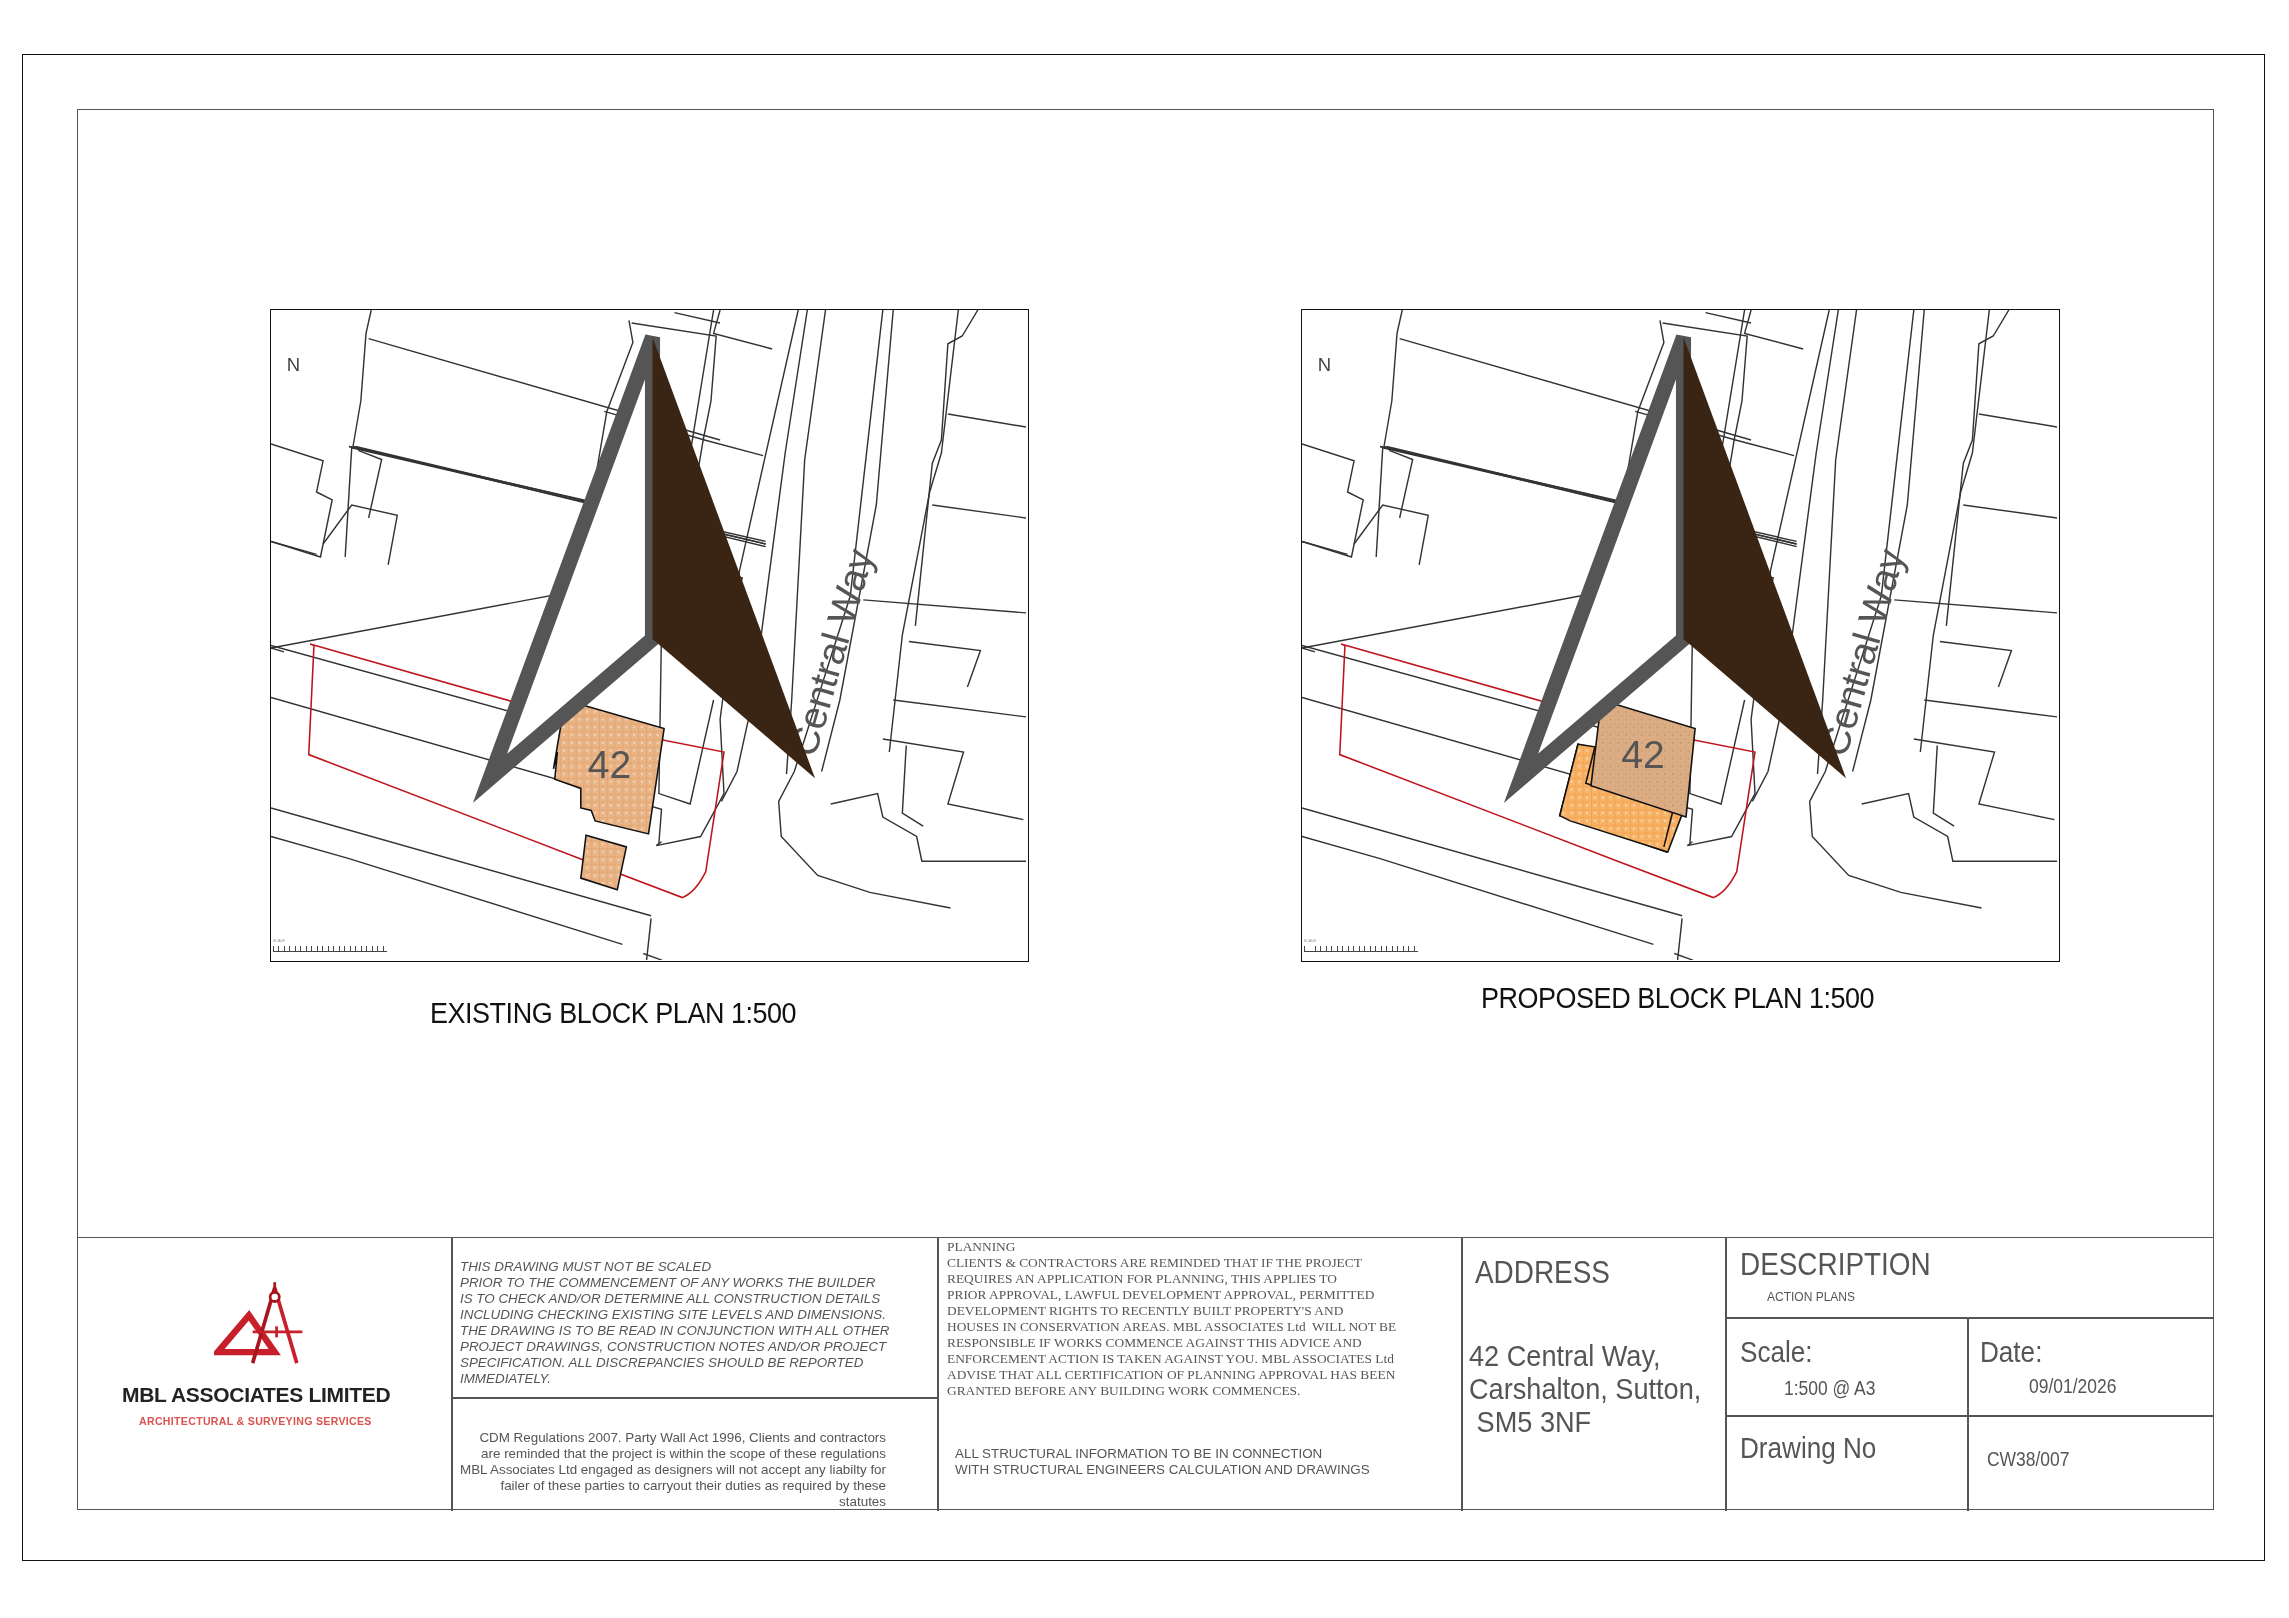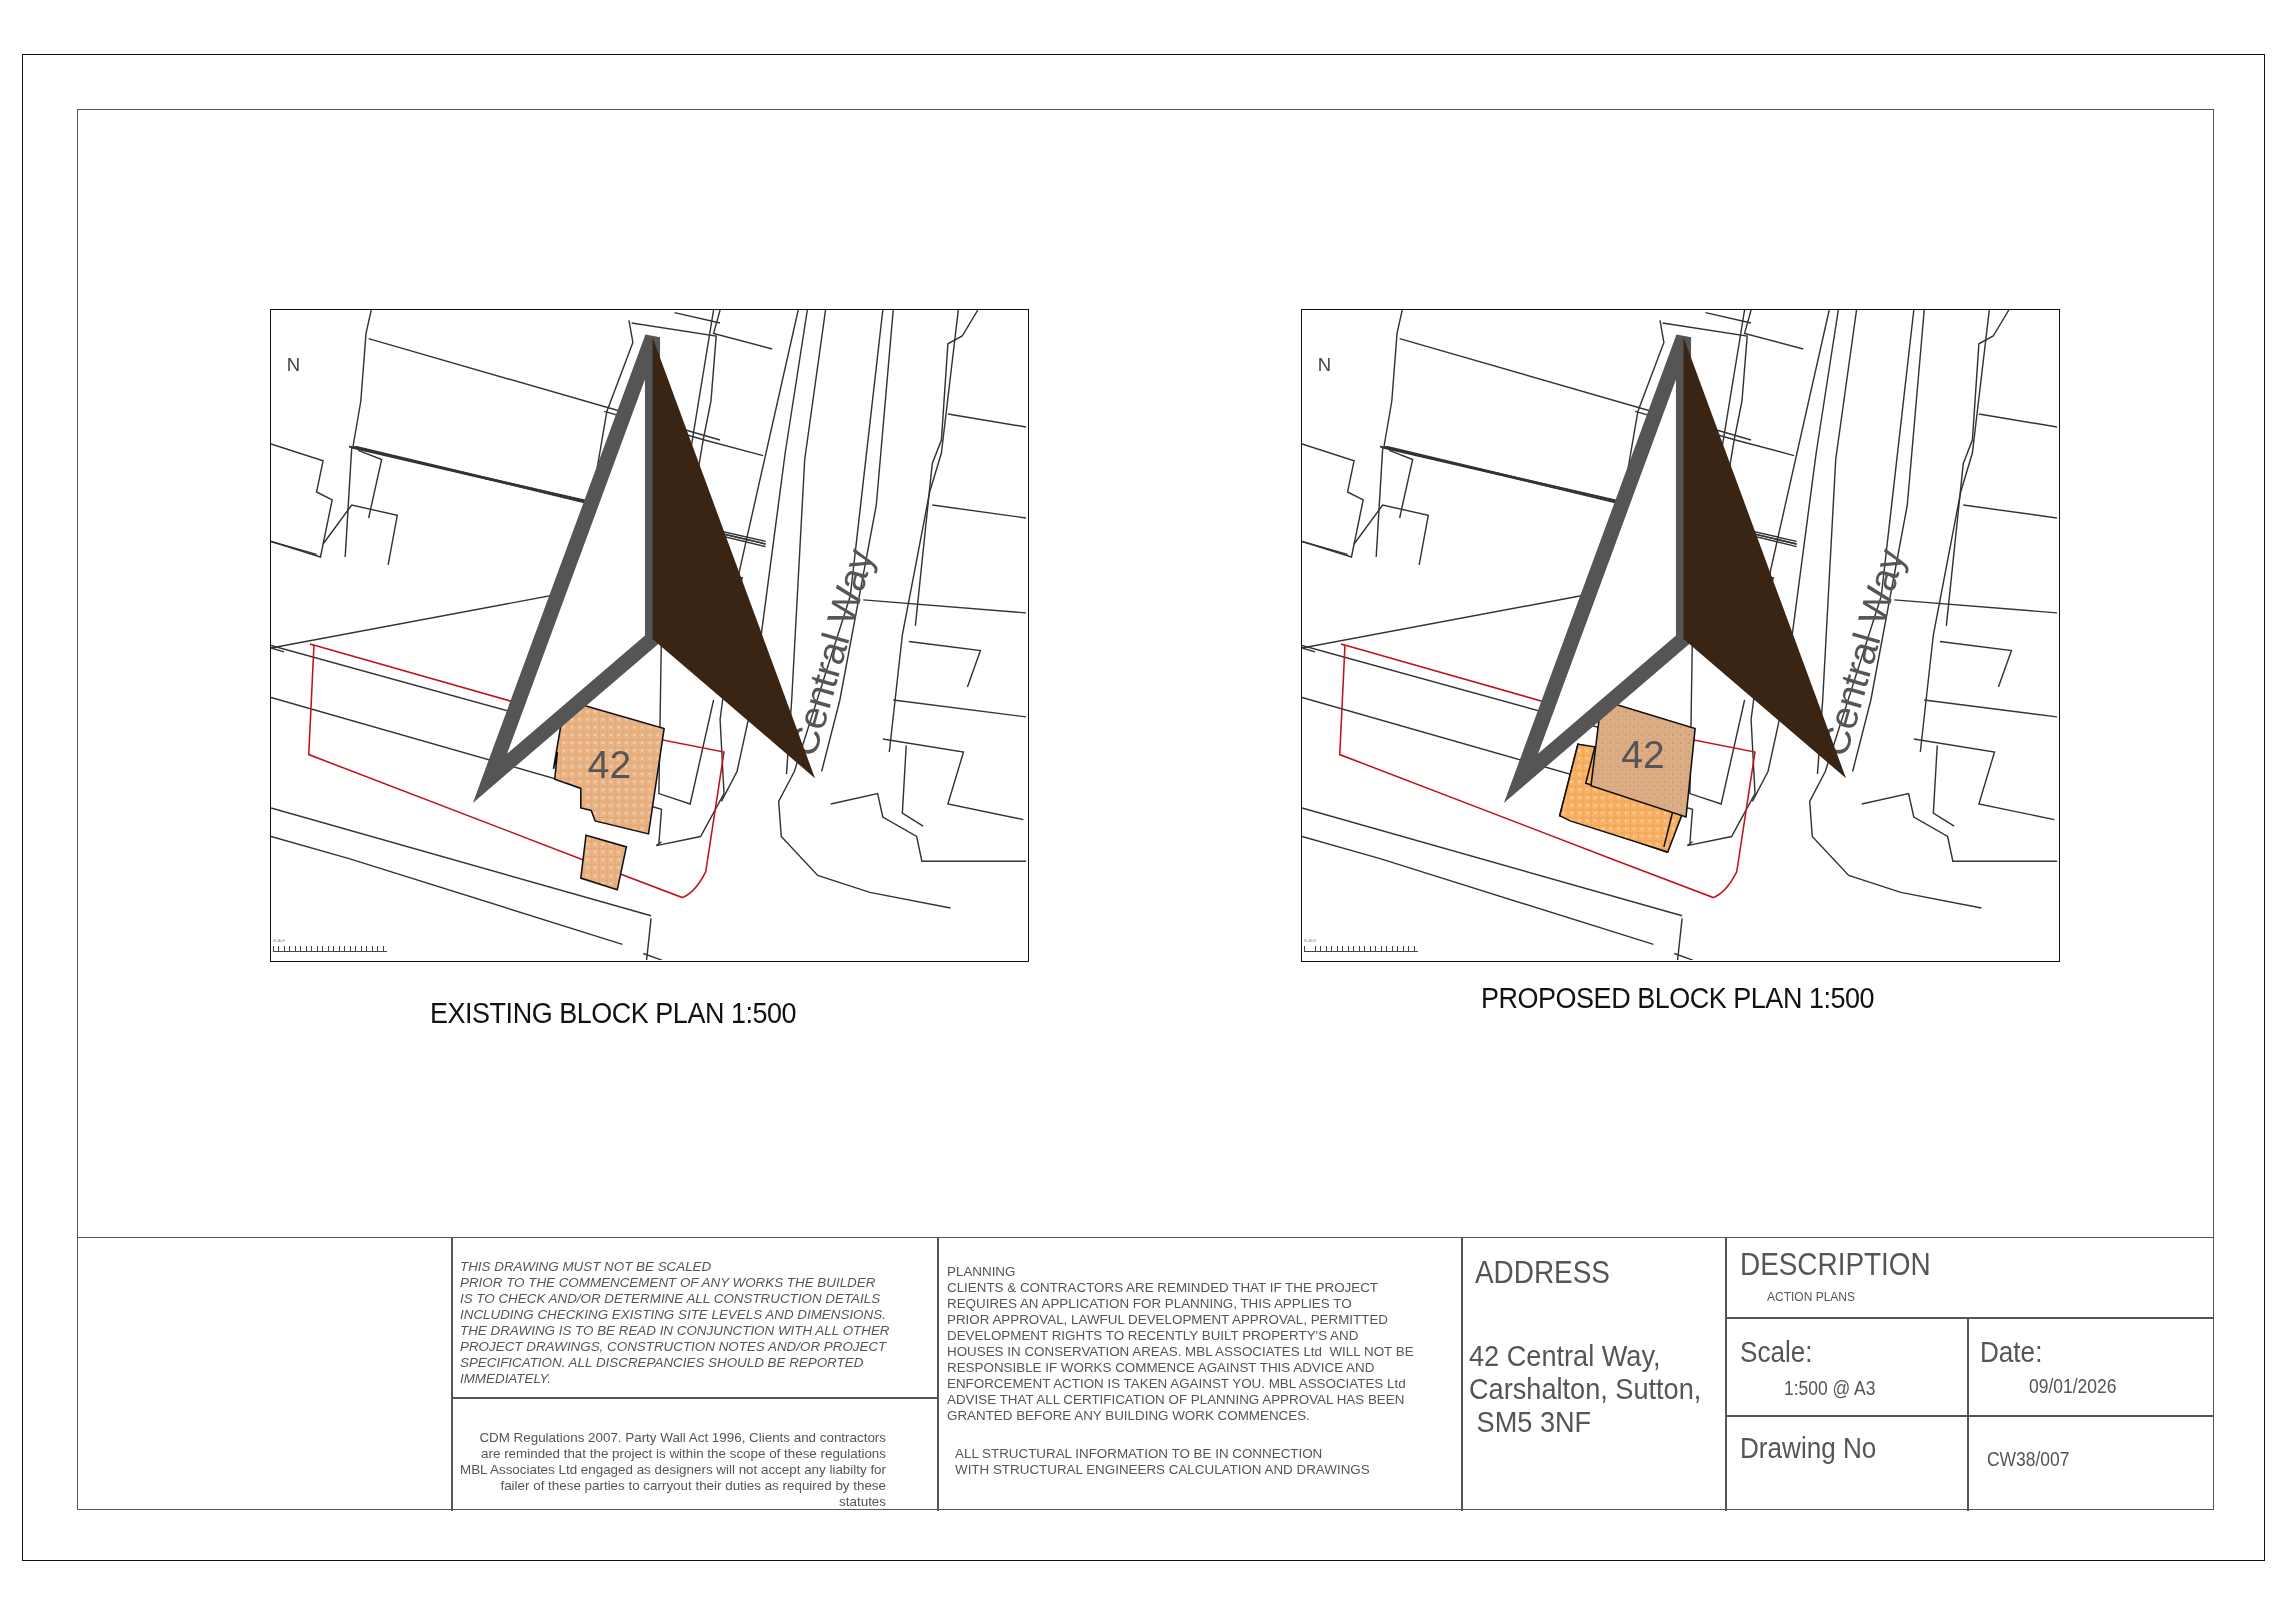--- a/index.html
+++ b/index.html
@@ -164,36 +164,49 @@
   <div class="vline" style="left:374px;top:0;height:273px;"></div>
   <div class="vline" style="left:860px;top:0;height:273px;"></div>
   <div class="vline" style="left:1384px;top:0;height:273px;"></div>
   <div class="vline" style="left:1648px;top:0;height:273px;"></div>
   <div class="vline" style="left:1890px;top:79px;height:194px;"></div>
 
   <div class="hline" style="left:374px;top:159px;width:486px;"></div>
   <div class="hline" style="left:1648px;top:79px;width:488px;"></div>
   <div class="hline" style="left:1648px;top:177px;width:488px;"></div>
 
+  <div class="cell" style="left:0;top:0;width:374px;height:273px;">
+    <svg class="abs" style="left:137px;top:42px;" width="92" height="89" viewBox="0 0 100 96">
+      <polygon points="4,78 38,38 66,78" fill="none" stroke="#c8202a" stroke-width="7" stroke-linejoin="miter"></polygon>
+      <line x1="66" y1="8" x2="42" y2="90" stroke="#a8151f" stroke-width="4"></line>
+      <line x1="66" y1="8" x2="90" y2="90" stroke="#c8202a" stroke-width="4"></line>
+      <circle cx="66" cy="18" r="5" fill="#fff" stroke="#a8151f" stroke-width="3"></circle>
+      <line x1="66" y1="2" x2="66" y2="12" stroke="#a8151f" stroke-width="3"></line>
+      <line x1="42" y1="56" x2="96" y2="56" stroke="#c8202a" stroke-width="3"></line>
+      <line x1="68" y1="50" x2="68" y2="62" stroke="#c8202a" stroke-width="3"></line>
+    </svg>
+    <div class="abs logo-name" style="left:45px;top:145px;">MBL ASSOCIATES LIMITED</div>
+    <div class="abs logo-sub" style="left:62px;top:177px;">ARCHITECTURAL &amp; SURVEYING SERVICES</div>
+  </div>
 
   <div class="cell note" style="left:383px;top:21px;font-style:italic;">THIS DRAWING MUST NOT BE SCALED
 PRIOR TO THE COMMENCEMENT OF ANY WORKS THE BUILDER
 IS TO CHECK AND/OR DETERMINE ALL CONSTRUCTION DETAILS
 INCLUDING CHECKING EXISTING SITE LEVELS AND DIMENSIONS.
 THE DRAWING IS TO BE READ IN CONJUNCTION WITH ALL OTHER
 PROJECT DRAWINGS, CONSTRUCTION NOTES AND/OR PROJECT
 SPECIFICATION. ALL DISCREPANCIES SHOULD BE REPORTED
 IMMEDIATELY.</div>
   <div class="cell note" style="left:383px;top:192px;text-align:right;">CDM Regulations 2007. Party Wall Act 1996, Clients and contractors
 are reminded that the project is within the scope of these regulations
 MBL Associates Ltd engaged as designers will not accept any liabilty for
 failer of these parties to carryout their duties as required by these
 statutes</div>
 
-  <div class="cell note" style="left:870px;top:26px;">PLANNING
+  <div class="cell note" style="left:870px;top:1px;font-family:Liberation Serif, serif;">PLANNING
 CLIENTS &amp; CONTRACTORS ARE REMINDED THAT IF THE PROJECT
 REQUIRES AN APPLICATION FOR PLANNING, THIS APPLIES TO
 PRIOR APPROVAL, LAWFUL DEVELOPMENT APPROVAL, PERMITTED
 DEVELOPMENT RIGHTS TO RECENTLY BUILT PROPERTY'S AND
 HOUSES IN CONSERVATION AREAS. MBL ASSOCIATES Ltd  WILL NOT BE
 RESPONSIBLE IF WORKS COMMENCE AGAINST THIS ADVICE AND
 ENFORCEMENT ACTION IS TAKEN AGAINST YOU. MBL ASSOCIATES Ltd
 ADVISE THAT ALL CERTIFICATION OF PLANNING APPROVAL HAS BEEN
 GRANTED BEFORE ANY BUILDING WORK COMMENCES.</div>
   <div class="cell note" style="left:878px;top:208px;">ALL STRUCTURAL INFORMATION TO BE IN CONNECTION

